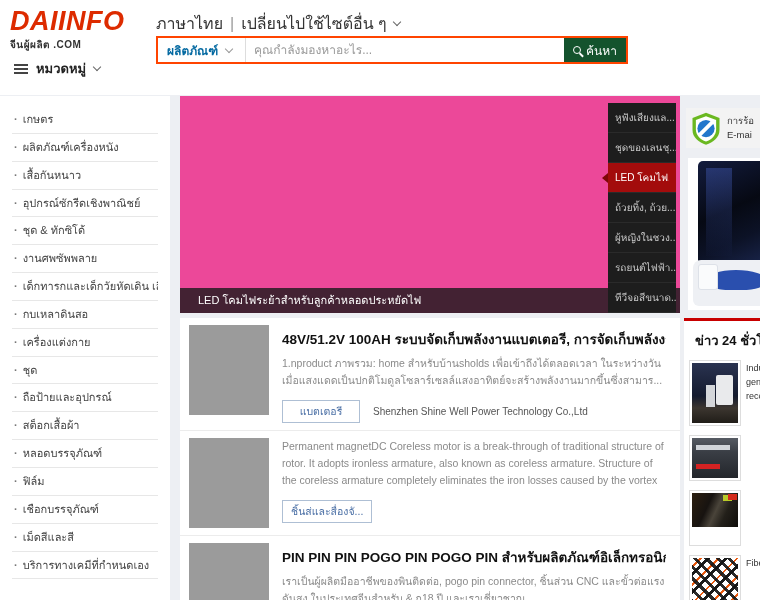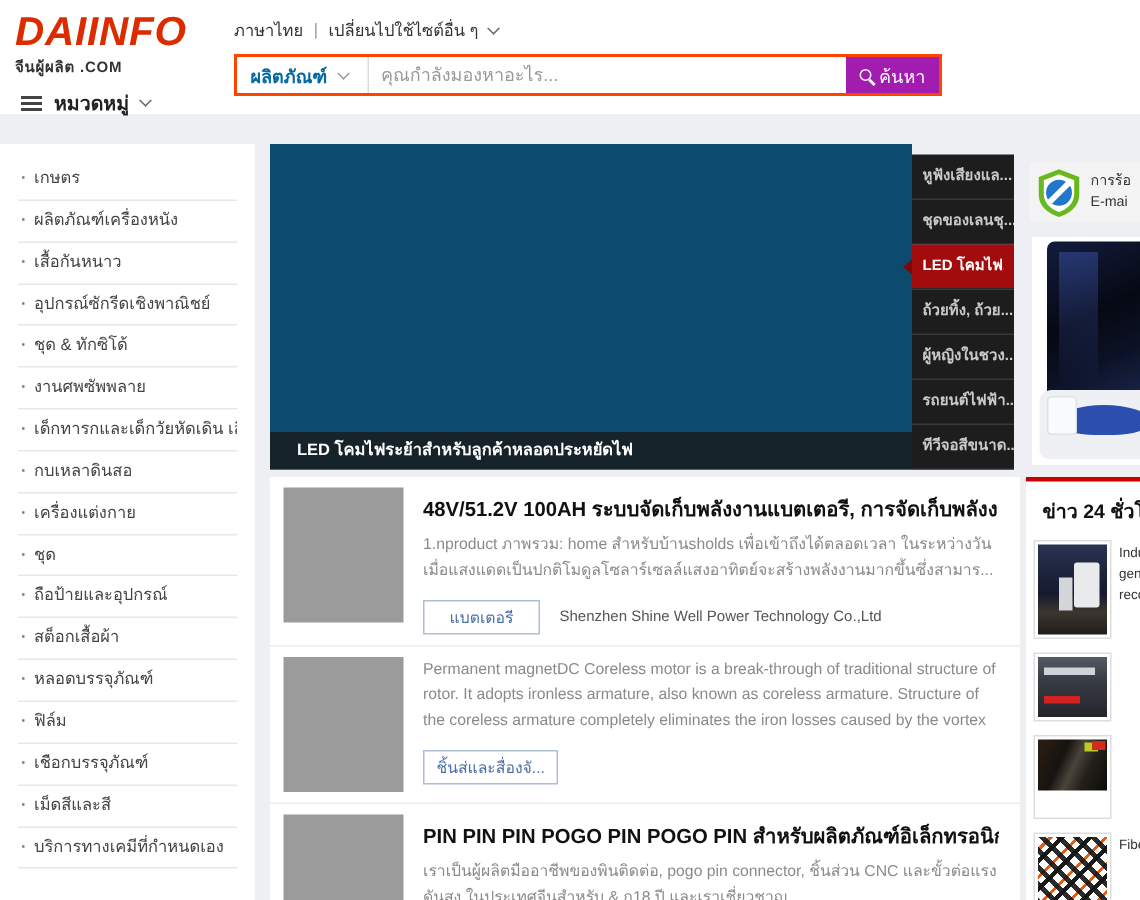--- a/index.html
+++ b/index.html
@@ -1,49 +1,49 @@
 <!DOCTYPE html>
 <html><head>
 <meta charset="utf-8">
 <style>
   * { margin:0; padding:0; box-sizing:border-box; }
   html,body { width:760px; height:600px; overflow:hidden; }
   body { font-family:"Liberation Sans","DejaVu Sans",sans-serif; background:#fff; }
   .page { position:relative; width:760px; height:600px; background:#edeff3; overflow:hidden; }
 
   
-  .header { position:absolute; top:0; left:0; width:760px; height:76px; background:#fff; z-index:5; }
+  .header { position:absolute; top:0; left:0; width:760px; height:95px; background:#fff; z-index:5; }
   .logo { position:absolute; left:10px; top:8px; cursor:pointer; }
   .logo-title { font-size:27px; font-weight:bold; font-style:italic; color:#dd2b00; letter-spacing:.5px; line-height:1; }
   .logo-tag { font-size:10px; font-weight:bold; color:#333; margin-top:2px; letter-spacing:.5px; }
-  .top-links { position:absolute; left:156px; top:11px; font-size:11px; color:#333; display:flex; align-items:center; gap:7px; }
+  .top-links { position:absolute; left:156px; top:11px; font-size:16px; color:#333; display:flex; align-items:center; gap:7px; }
   .top-links .lnk { cursor:pointer; }
   .sep { color:#999; }
   .chev { width:6px; height:6px; border-right:1.5px solid #666; border-bottom:1.5px solid #666; transform:rotate(45deg); display:inline-block; margin-top:-3px; }
   .search-bar { position:absolute; left:156px; top:36px; width:472px; height:28px; border:2px solid #ff4400; background:#fff; display:flex; align-items:stretch; }
   .cat-select { width:88px; display:flex; align-items:center; gap:8px; padding-left:9px; font-size:12px; font-weight:bold; color:#0369a1; border-right:1px solid #ddd; cursor:pointer; }
   .cat-select .chev { border-color:#999; }
   .search-input { flex:1; border:none; outline:none; font-size:12px; padding:0 8px; color:#0f766e; font-family:inherit; min-width:0; }
   .search-input::placeholder { color:#999; }
-  .search-btn { width:62px; background:#a21caf; border:none; color:#fff; font-size:12px; display:flex; align-items:center; justify-content:center; gap:5px; cursor:pointer; font-family:inherit; }
+  .search-btn { width:62px; background:#14532d; border:none; color:#fff; font-size:12px; display:flex; align-items:center; justify-content:center; gap:5px; cursor:pointer; font-family:inherit; }
   .icon-search { width:8px; height:8px; border:1.5px solid #fff; border-radius:50%; position:relative; flex-shrink:0; }
   .icon-search::after { content:''; position:absolute; width:5px; height:1.5px; background:#fff; transform:rotate(45deg); right:-4px; bottom:-2px; }
   .cats-toggle { position:absolute; left:14px; top:58px; display:flex; align-items:center; gap:8px; font-size:13px; font-weight:bold; color:#222; cursor:pointer; }
   .icon-burger { width:14px; height:2px; background:#444; box-shadow:0 4px 0 #444, 0 8px 0 #444; margin-top:-8px; }
 
   
   .sidebar { position:absolute; left:0; top:96px; width:170px; height:504px; background:#fff; padding:10px 12px 0 12px; overflow:hidden; }
   .sidebar-title { display:flex; align-items:center; gap:7px; font-size:14px; font-weight:bold; color:#111; padding:4px 0 8px 0; }
   .sidebar-title .icon-burger { margin-top:-6px; background:#222; box-shadow:0 4px 0 #222, 0 8px 0 #222; }
   .side-list { list-style:none; }
   .side-list li { font-size:11px; color:#444; padding:6px 0 6px 2px; border-bottom:1px solid #e7e7e7; white-space:nowrap; overflow:hidden; cursor:pointer; display:flex; gap:5px; align-items:center; line-height:1.35; }
   .side-list .dot { color:#777; font-weight:bold; }
 
   
-  .promo { position:absolute; left:180px; top:96px; width:428px; height:217px; background:#0c4a6e;font-weight:bold; }
+  .promo { position:absolute; left:180px; top:96px; width:500px; height:217px; background:#ec4899; }
   .promo-caption { position:absolute; left:0; bottom:0; width:100%; height:25px; background:rgba(25,25,25,.8); color:#fff; font-size:11px; line-height:25px; padding-left:18px; white-space:nowrap; overflow:hidden; z-index:1; }
   .promo-menu { position:absolute; top:7px; left:428px; width:68px; z-index:2; list-style:none; }
   .promo-menu li { position:relative; height:30px; line-height:30px; background:#1d1d1d; color:#c9c9c9; font-size:10px; padding:0 7px; white-space:nowrap; overflow:hidden; cursor:pointer; border-bottom:1px solid #2a2a2a; }
   .promo-menu li.active { background:#a30c0c; color:#fff; overflow:visible; }
   .promo-menu li.active::before { content:''; position:absolute; left:-6px; top:10px; border-top:5px solid transparent; border-bottom:5px solid transparent; border-right:6px solid #7e0707; }
   .promo-menu li.active span { display:block; overflow:hidden; white-space:nowrap; }
 
   
   .rail { position:absolute; left:684px; top:96px; width:100px; height:504px; }
   .trust-box { margin-top:12px; margin-left:2px; width:98px; height:40px; background:#f3f3f3; display:flex; align-items:center; gap:6px; padding:0 5px; cursor:pointer; }

